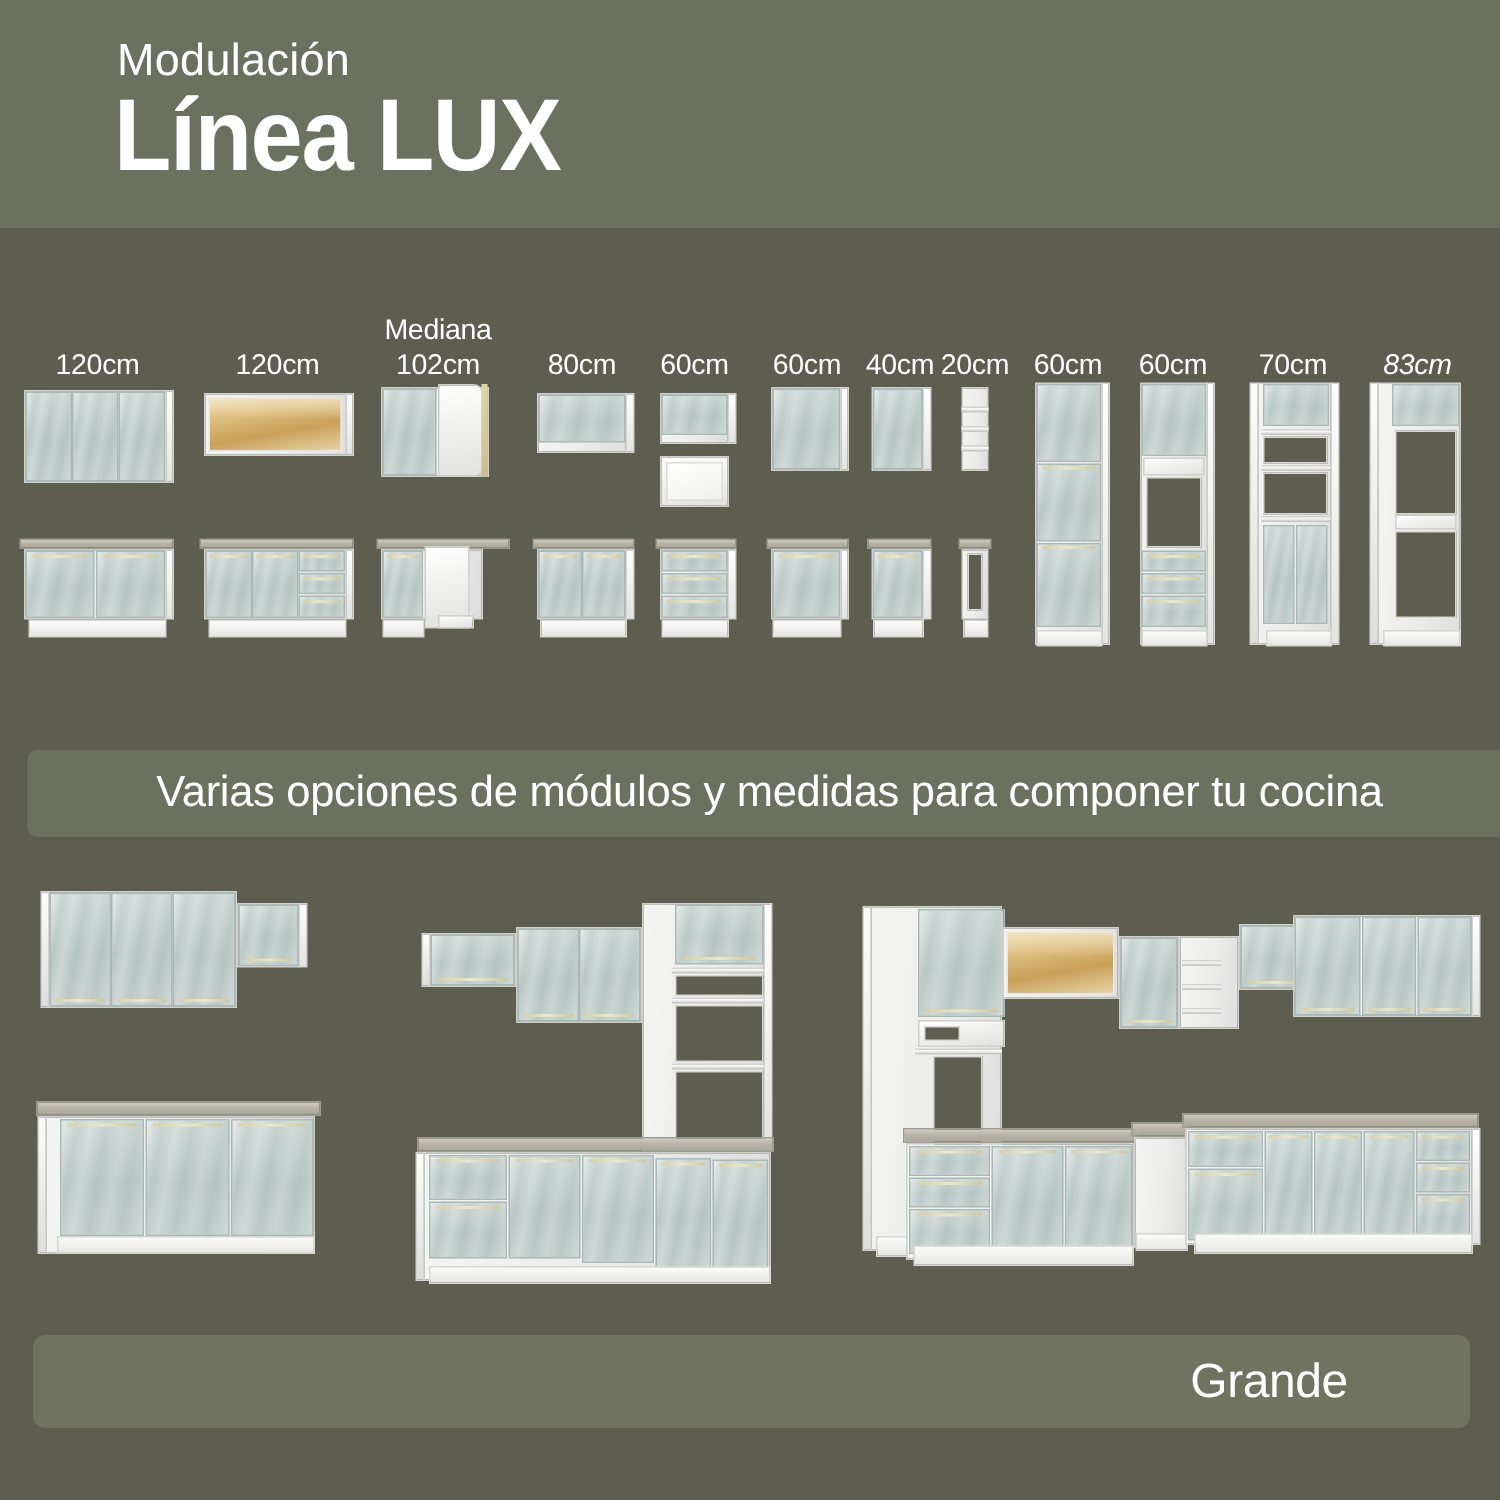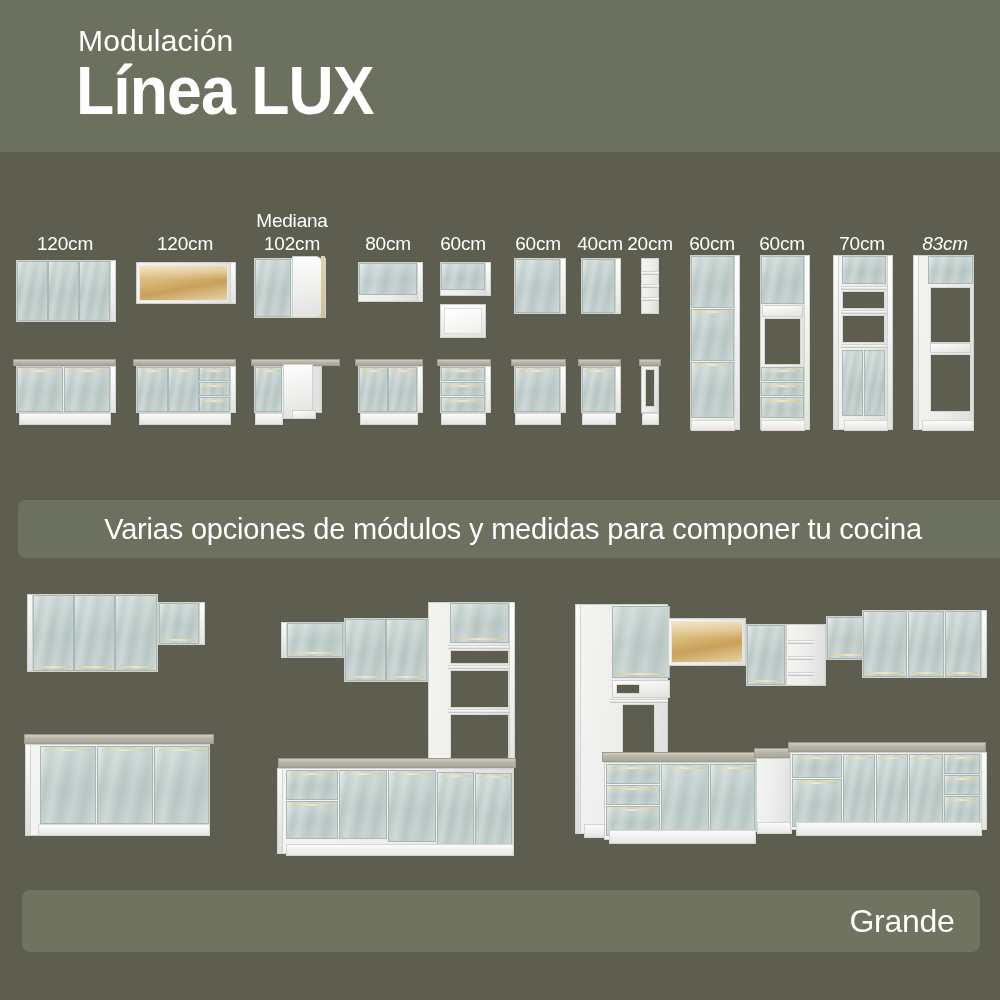--- a/index.html
+++ b/index.html
@@ -594,16 +594,16 @@
           <span class="handle" style="top:2px;"></span>
         </div>
       <div class="door" style="left:154px;top:44px;width:36px;height:30px;">
           <span class="handle" style="top:2px;"></span>
         </div>
       <div class="plinth" style="bottom:-6px;height:14px;"></div>
     </div>
   </div>
 
   <div class="footer">
-    <div class="foot-label" style="left:880px;">Grande</div>
+    <div class="foot-label" style="left:824px;">Grande</div>
   </div>
 
 </div>
 
 </body></html>

